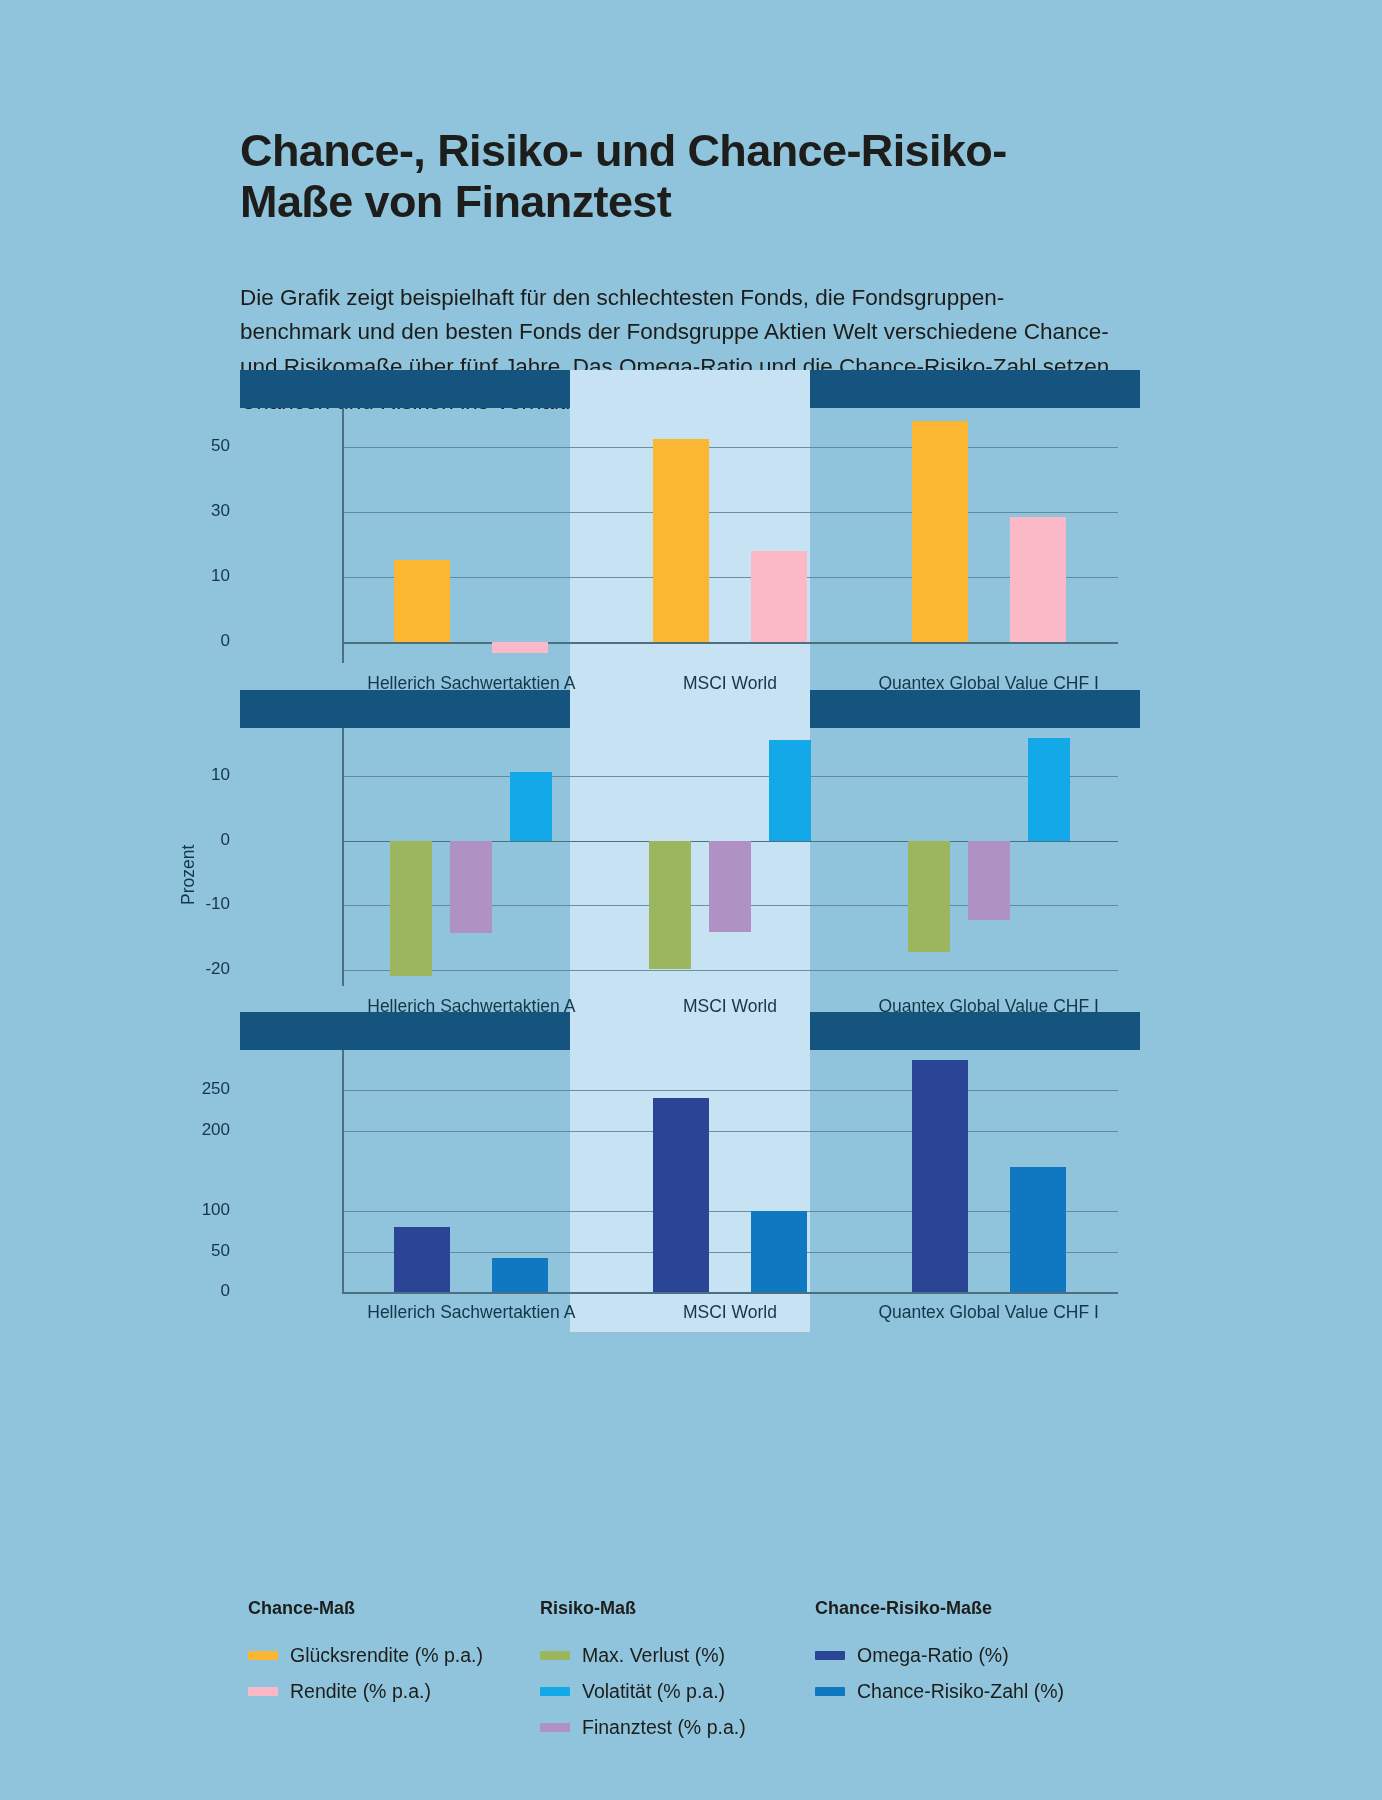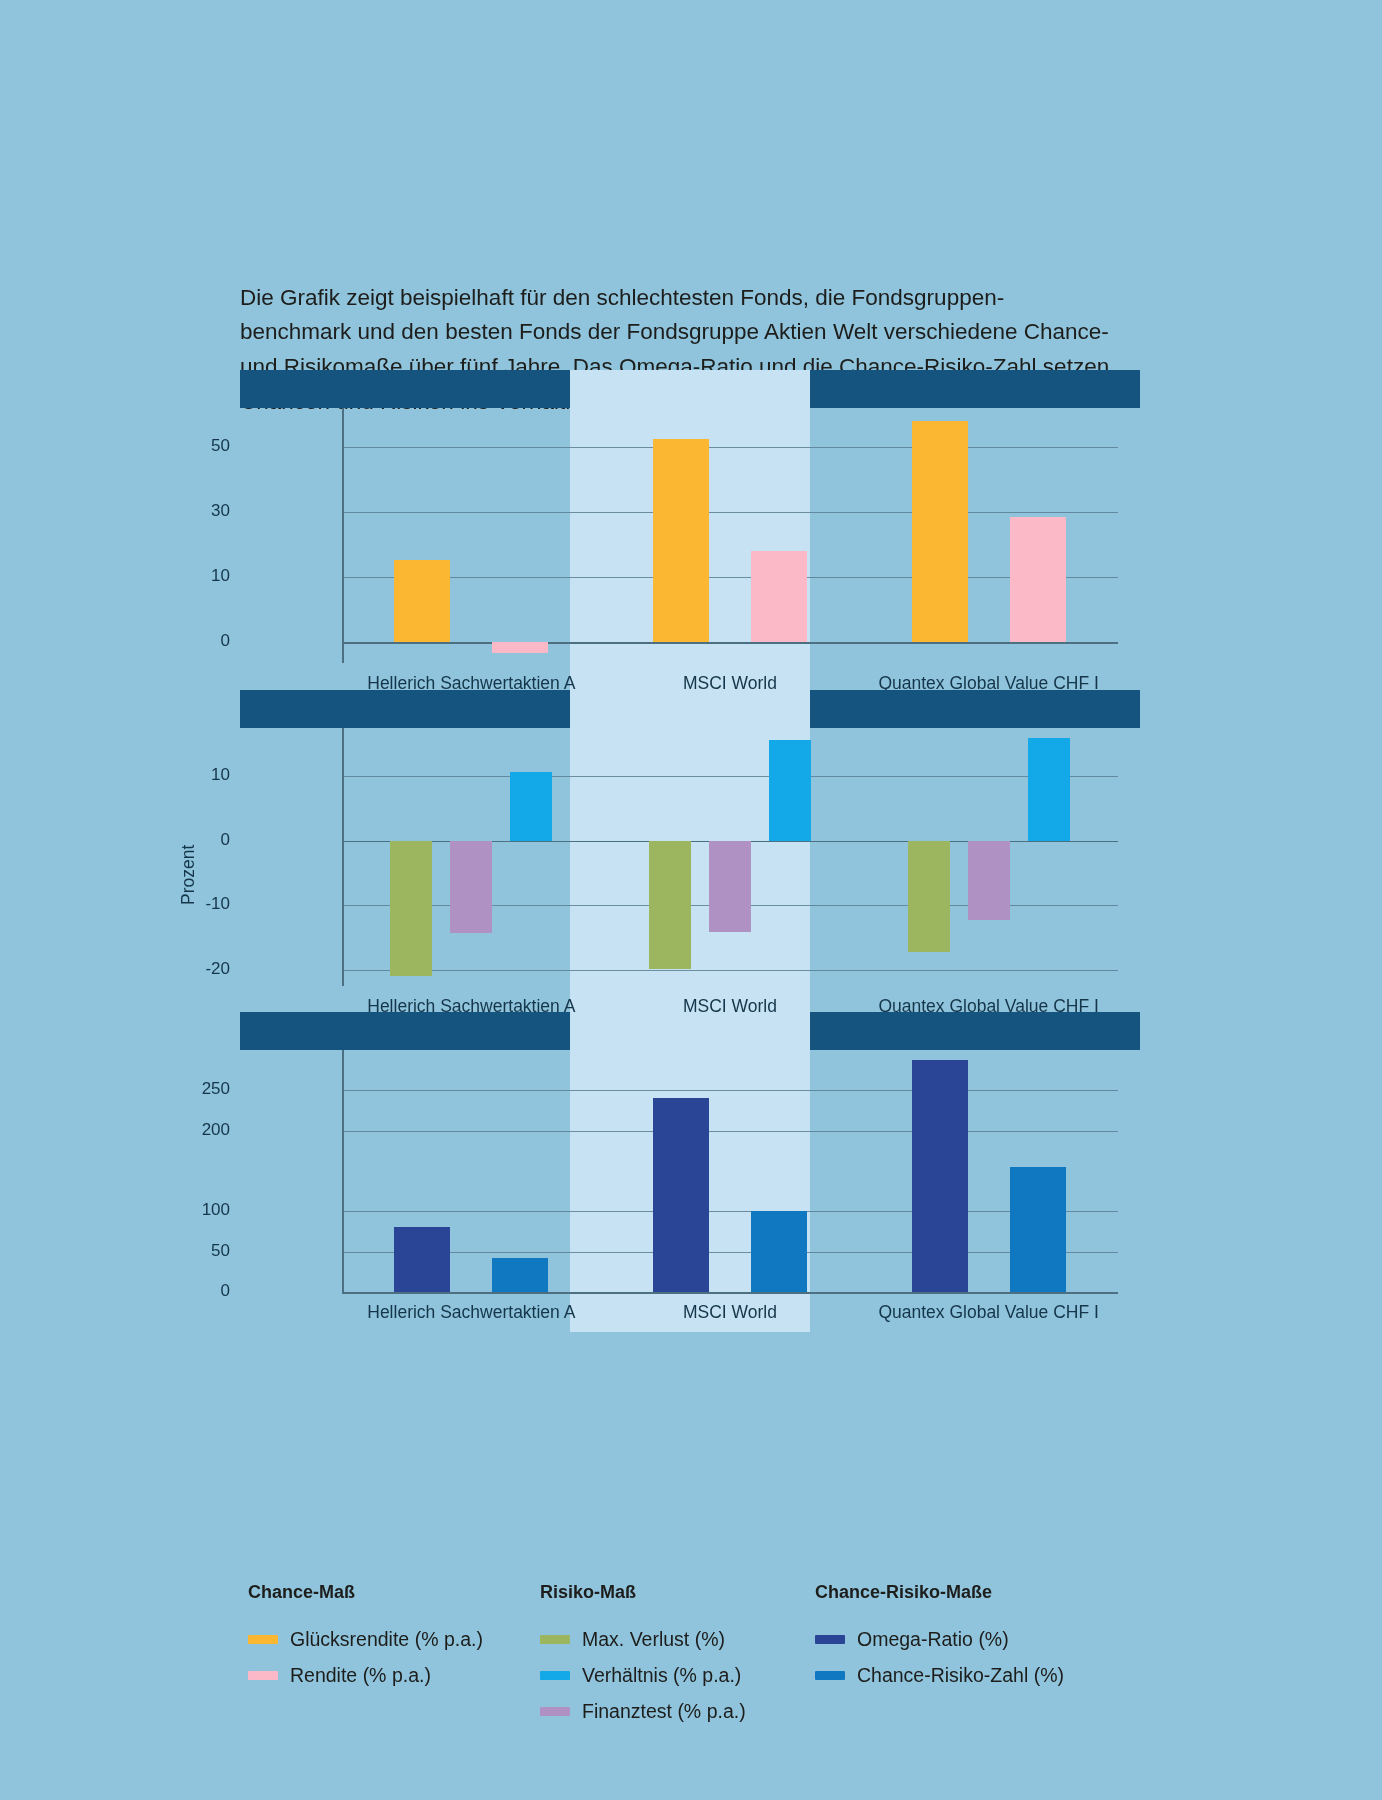--- a/index.html
+++ b/index.html
@@ -51,31 +51,32 @@
   }
   .ytitle{
     position:absolute;left:178px;top:905px;
     font-size:17.5px;color:#15364a;
     transform:rotate(-90deg);transform-origin:left top;
     white-space:nowrap;
   }
 
   
   .legend{position:absolute;top:1582px;left:0;width:1382px;height:180px;}
-  .legend-col{position:absolute;top:0;}
+  .legend-col{position:absolute;top:16px;}
   .legend-title{font-size:18px;font-weight:bold;color:#1d1d1b;margin-bottom:18px;}
   .legend-item{display:flex;align-items:center;height:36px;}
   .swatch{width:30px;height:9px;border-radius:1px;margin-right:12px;flex:0 0 auto;}
   .legend-label{font-size:19.5px;color:#1d1d1b;white-space:nowrap;}
 </style>
 </head>
 <body>
 
 <div class="page">
 
+  <h1 class="title">Chance-, Risiko- und Chance-Risiko-Maße von Finanztest</h1>
   <p class="intro">Die Grafik zeigt beispielhaft für den schlechtesten Fonds, die Fondsgruppen-benchmark und den besten Fonds der Fondsgruppe Aktien Welt verschiedene Chance- und Risikomaße über fünf Jahre. Das Omega-Ratio und die Chance-Risiko-Zahl setzen Chancen und Risiken ins Verhältnis zueinander.</p>
 
   <div class="ytitle">Prozent</div>
 
   <div class="chart-block" id="block0" style="top:370px;">
     <div class="chart-header">Chance-Maße</div>
     <div class="plot" id="plot0" style="height:255px;">
         <div class="band full"></div>
         <div class="zeroline" style="top: 234.184px;"></div>
         <div class="ylab" style="top: 234.184px; left: 0px;">
@@ -201,21 +202,21 @@
         </div>
       </div>
       <div class="legend-col" style="left: 540px;">
         <div class="legend-title">Risiko-Maß</div>
         <div class="legend-item">
           <div class="swatch" style="background: rgb(156, 181, 95);"></div>
           <div class="legend-label">Max. Verlust (%)</div>
         </div>
         <div class="legend-item">
           <div class="swatch" style="background: rgb(19, 169, 232);"></div>
-          <div class="legend-label">Verhältnis (% p.a.)</div>
+          <div class="legend-label">Volatität (% p.a.)</div>
         </div>
         <div class="legend-item">
           <div class="swatch" style="background: rgb(176, 145, 196);"></div>
           <div class="legend-label">Finanztest (% p.a.)</div>
         </div>
       </div>
       <div class="legend-col" style="left: 815px;">
         <div class="legend-title">Chance-Risiko-Maße</div>
         <div class="legend-item">
           <div class="swatch" style="background: rgb(43, 69, 150);"></div>

